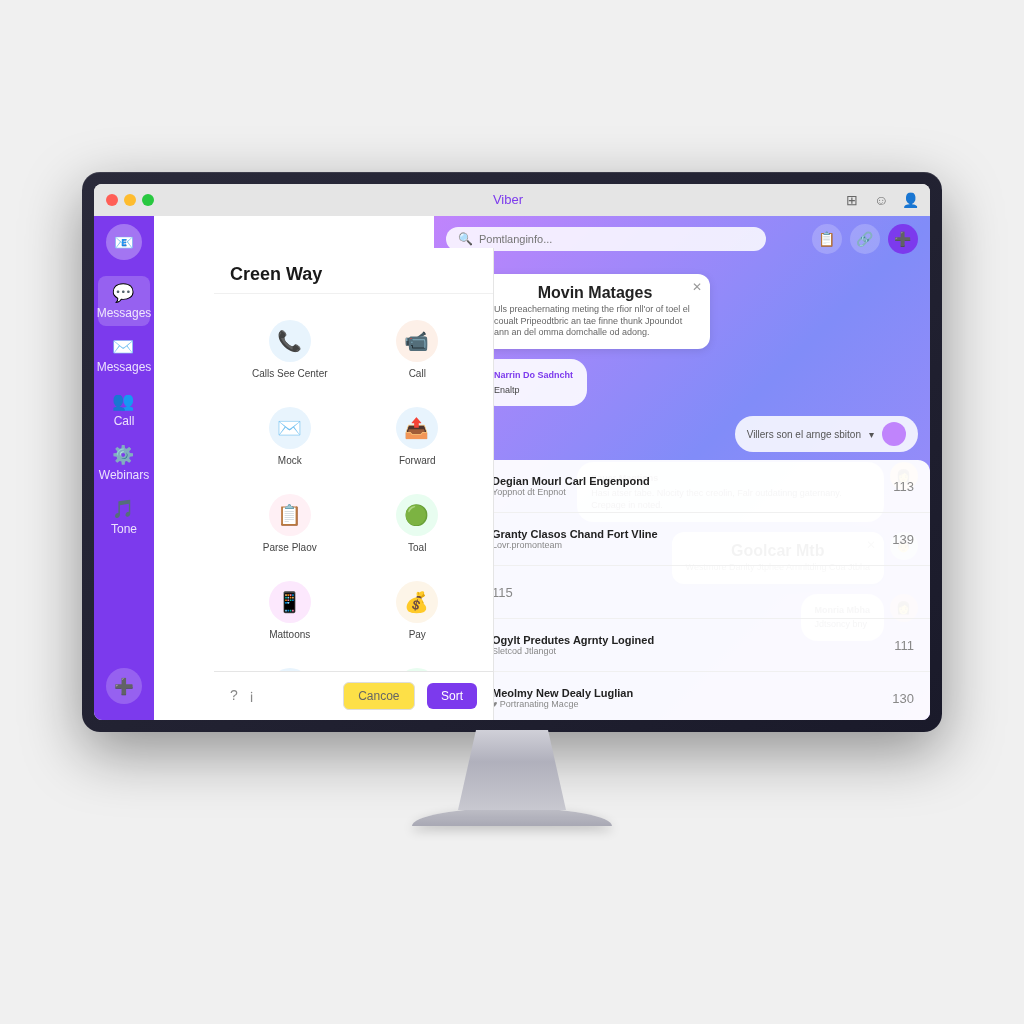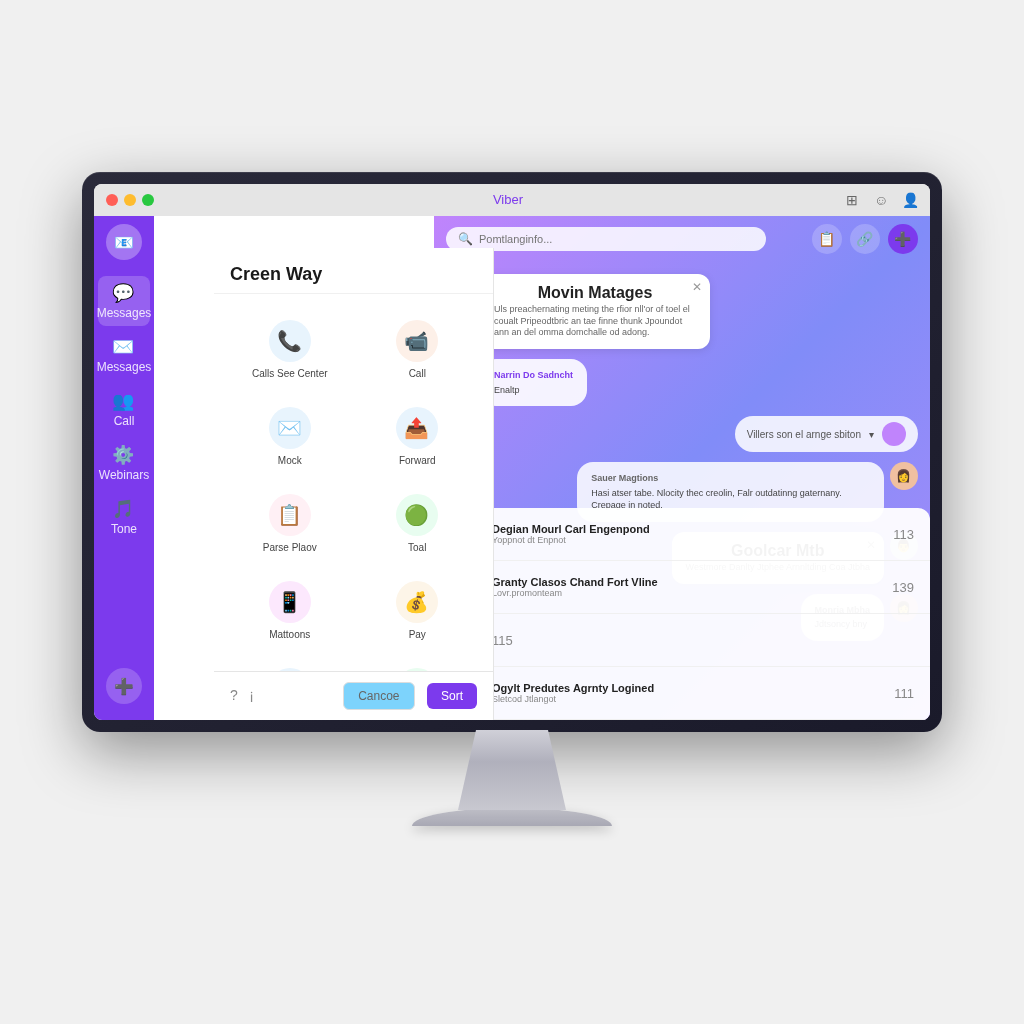--- a/index.html
+++ b/index.html
@@ -272,21 +272,21 @@
     .footer-btn {
       padding: 6px 14px;
       border-radius: 6px;
       border: none;
       font-size: 12px;
       cursor: pointer;
       font-weight: 500;
     }
 
     .btn-cancel {
-      background: #7dd3fc;
+      background: #fde047;
       color: #666;
       border: 1px solid #ddd;
       margin-right: 8px;
     }
 
     .btn-sort {
       background: #7c3aed;
       color: white;
     }
 
@@ -742,20 +742,28 @@
 
               <div class="contact-item">
                 <div class="contact-avatar">👤</div>
                 <div class="contact-info">
                   <div class="contact-name">Ogylt Predutes Agrnty Logined</div>
                   <div class="contact-status">Sletcod Jtlangot</div>
                 </div>
                 <div class="contact-count">111</div>
               </div>
 
+              <div class="contact-item">
+                <div class="contact-avatar">👤</div>
+                <div class="contact-info">
+                  <div class="contact-name">Meolmy New Dealy Luglian</div>
+                  <div class="contact-status">♥ Portranating Macge</div>
+                </div>
+                <div class="contact-count">130</div>
+              </div>
             </div>
 
           </div>
         </div>
 
       </div>
     </div>
   </div>
 
   <div class="monitor-stand"></div>

